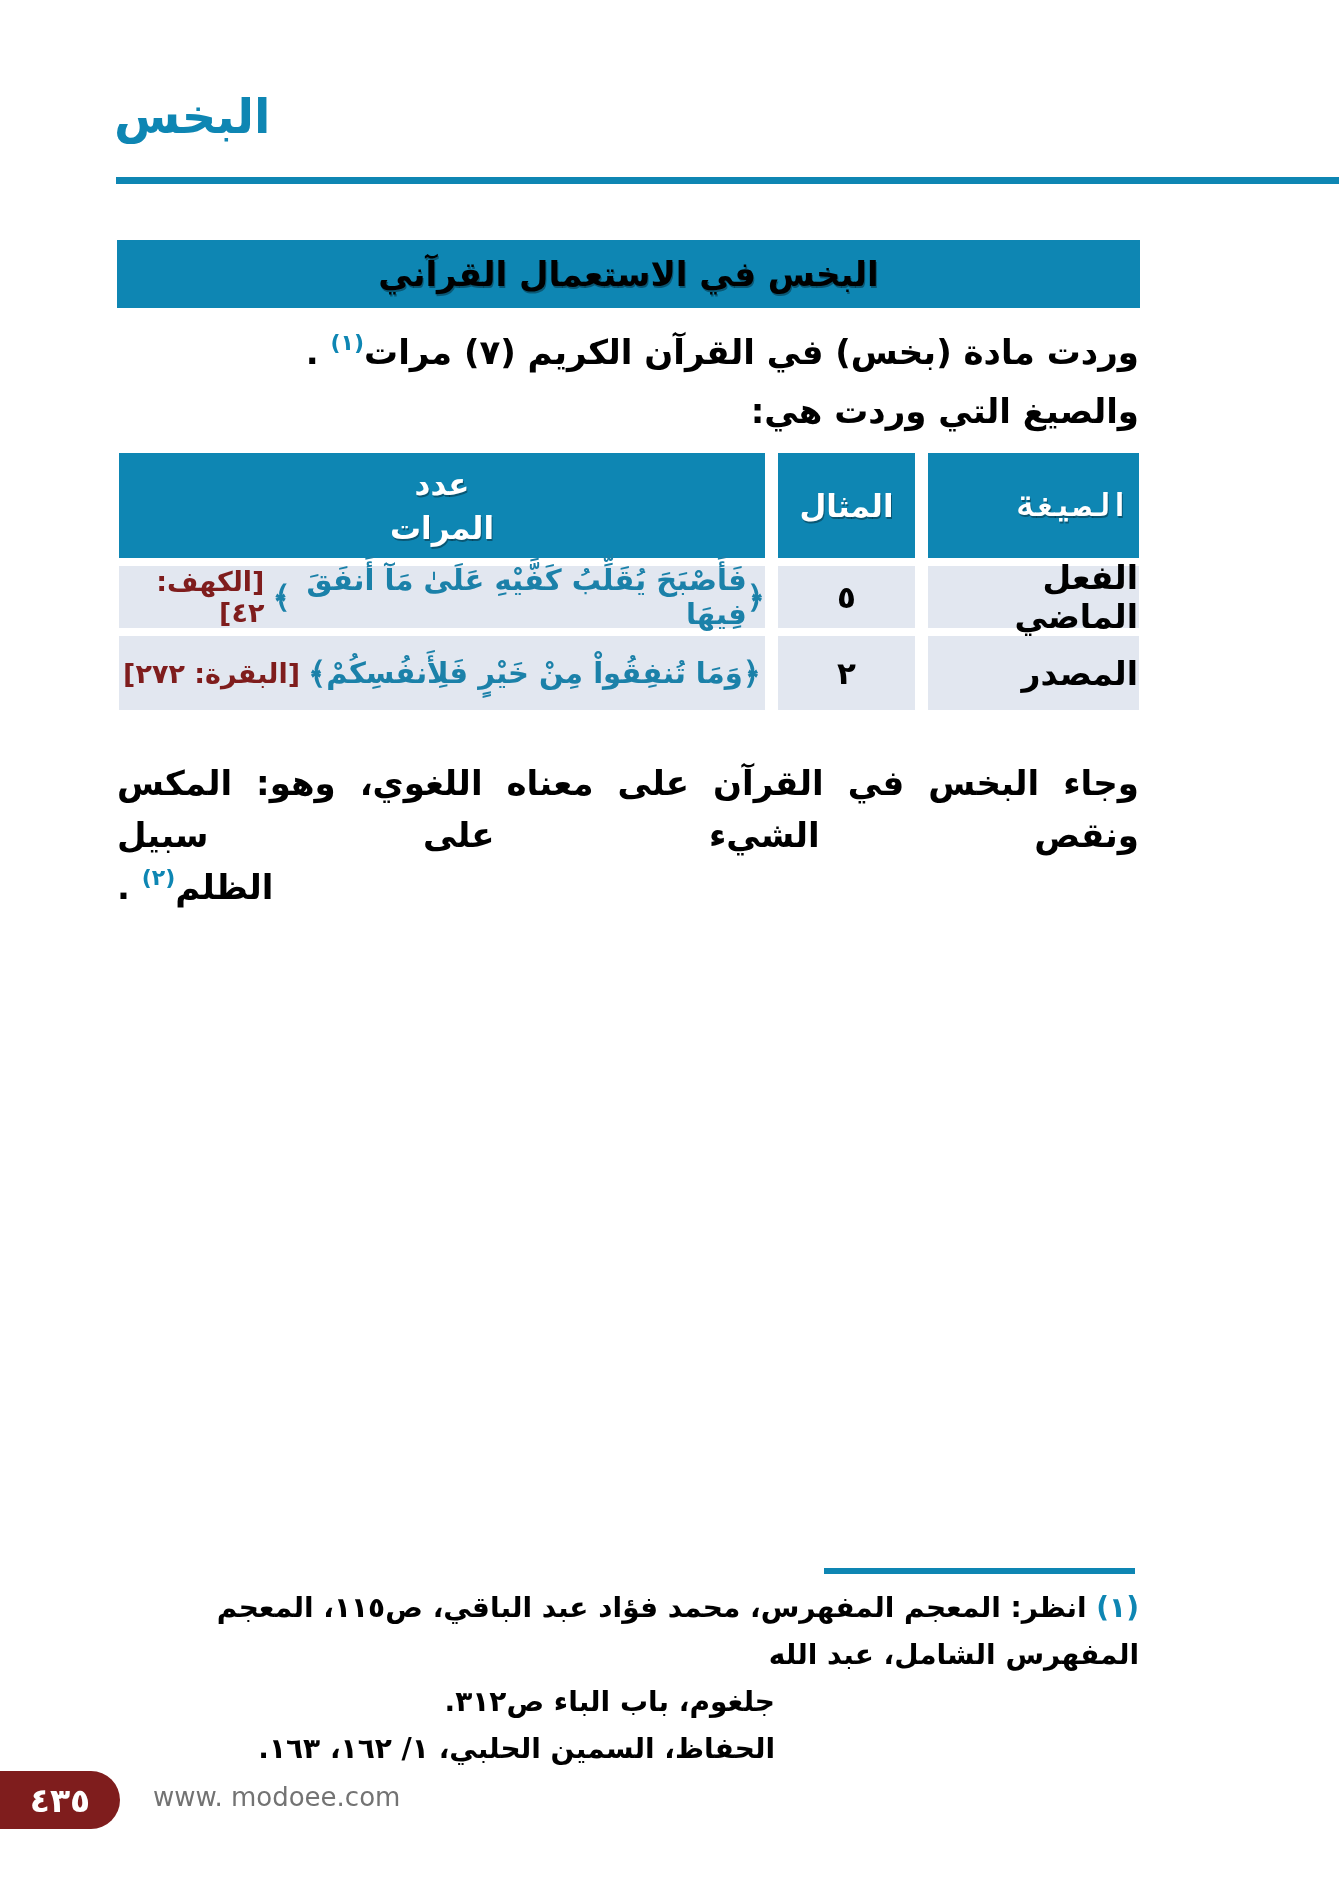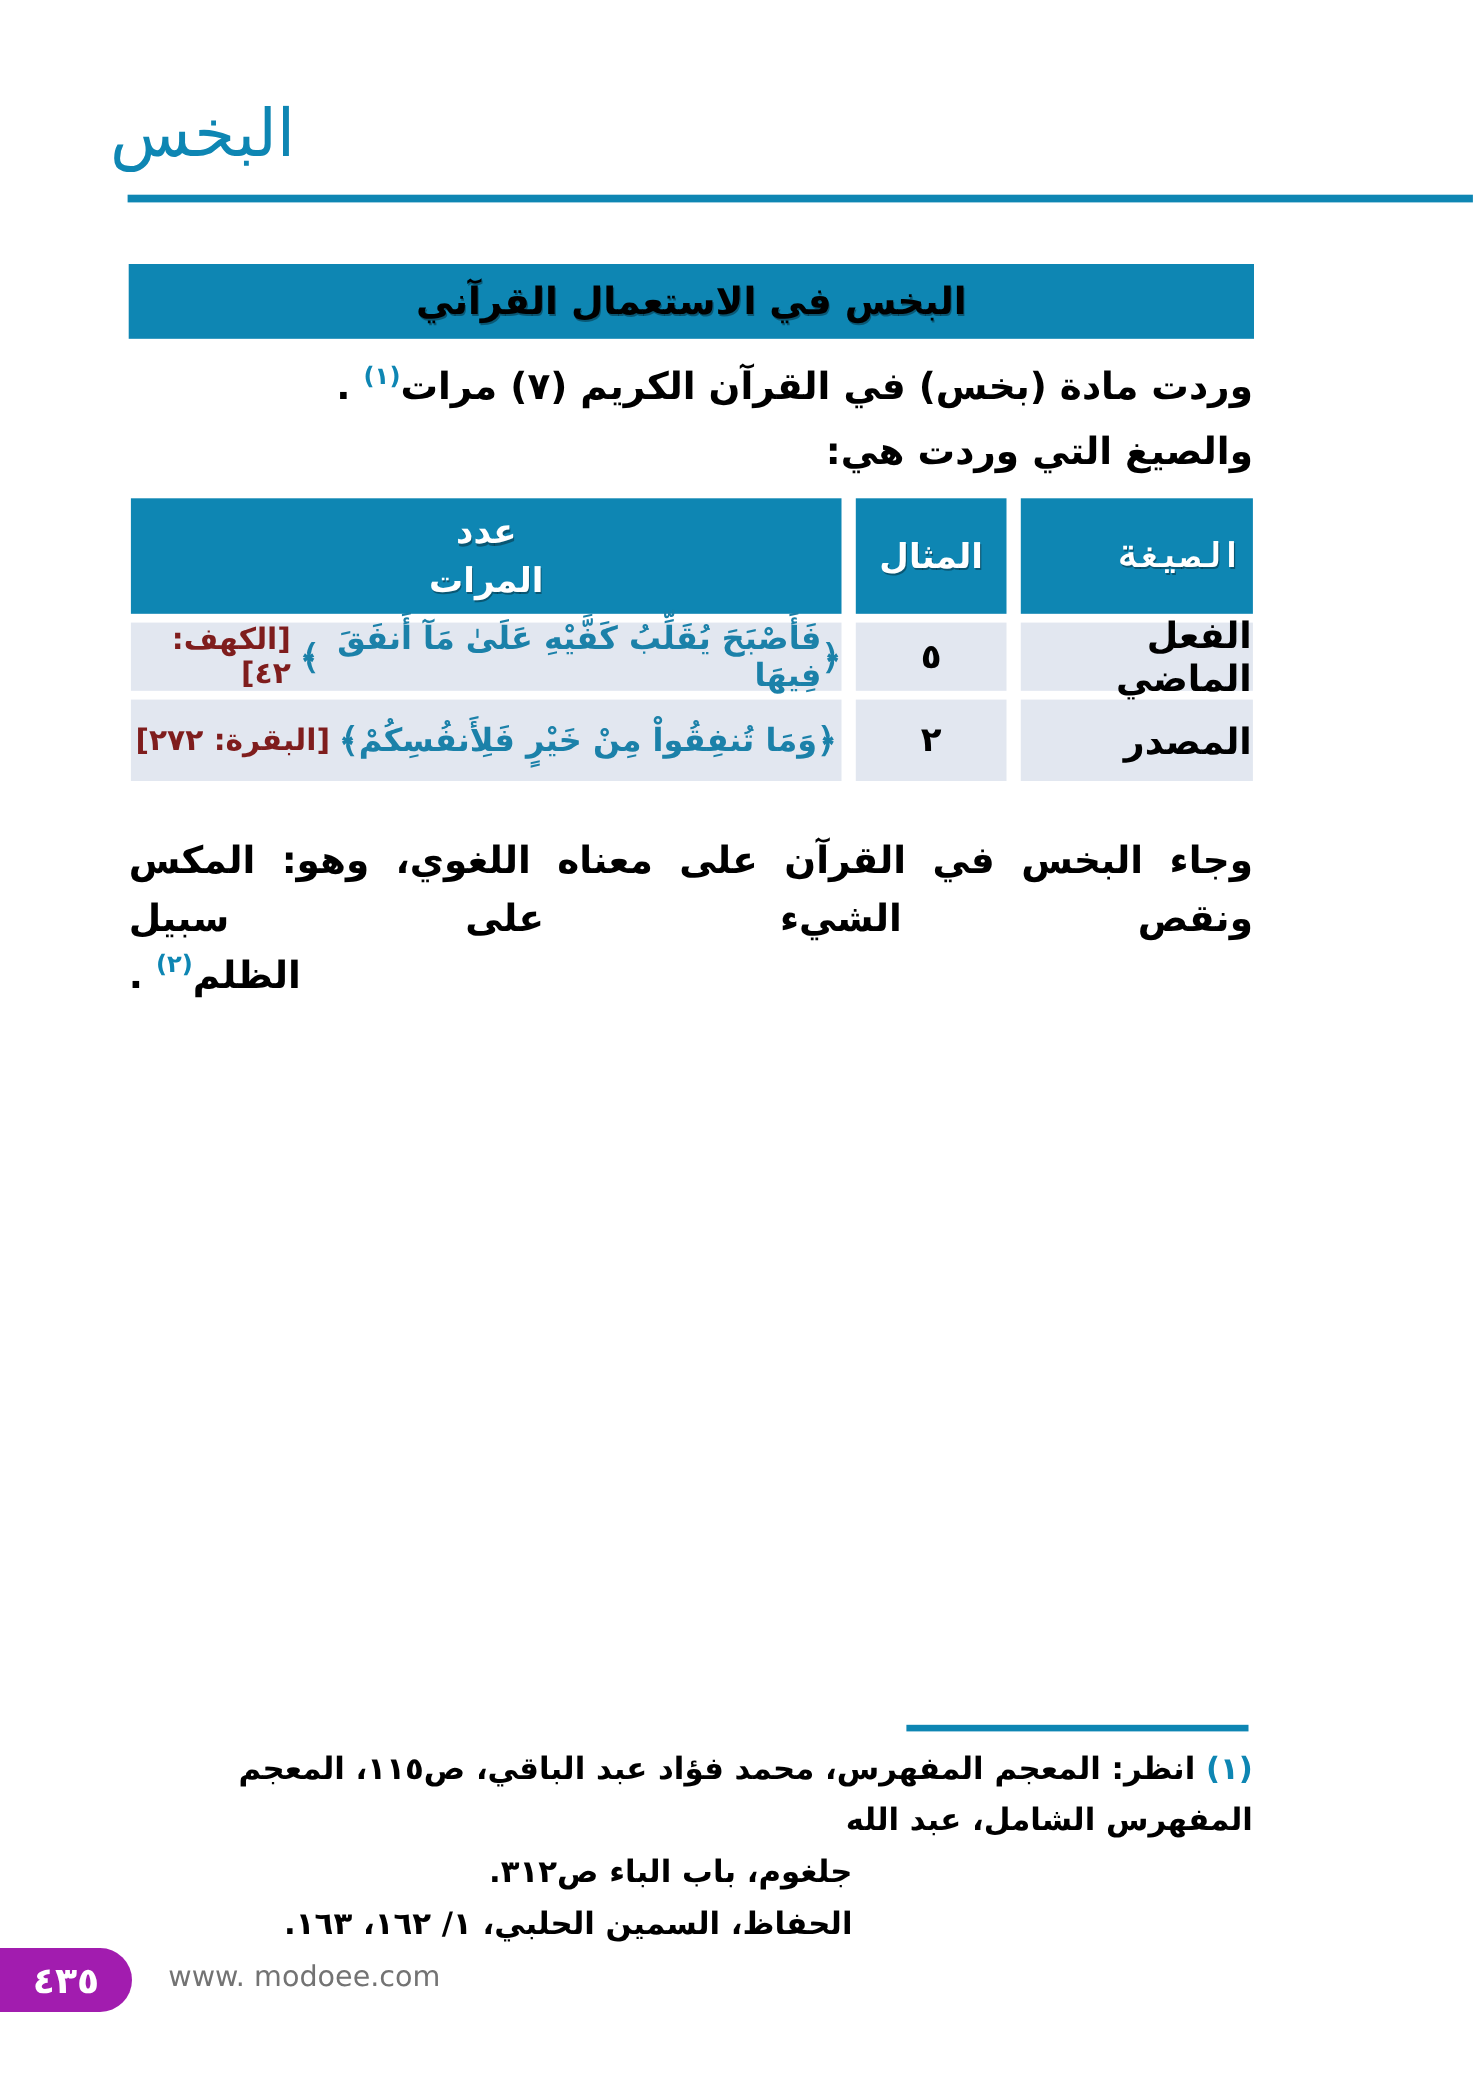--- a/index.html
+++ b/index.html
@@ -7,22 +7,22 @@
   .page {
     position:relative;
     width:1339px; height:1890px;
     background:#ffffff;
     direction:rtl;
     font-family:"DejaVu Sans","Liberation Sans",sans-serif;
     overflow:hidden;
   }
   
   .running-head {
-    position:absolute; left:100px; top:92px;
-    color:#0e86b3; font-size:60px; font-weight:normal;
+    position:absolute; left:114px; top:92px;
+    color:#0e86b3; font-size:48px; font-weight:bold;
     line-height:1;
   }
   .head-rule {
     position:absolute; left:116px; right:0; top:177px; height:7px;
     background:#0e86b3;
   }
   
   .banner {
     position:absolute; left:117px; top:240px; width:1023px; height:68px;
     background:#0e86b3; color:#000000;
@@ -73,21 +73,21 @@
   
   .fn-rule { position:absolute; top:1568px; right:204px; width:311px; height:6px; background:#0e86b3; }
   .footnotes { position:absolute; left:117px; top:1584px; width:1022px;
     font-size:28px; font-weight:bold; color:#000; }
   .fn-line { line-height:47px; text-align:right; }
   .fn-num { color:#0e86b3; }
   .fn-cont { text-align:right; padding-right:364px; }
   
   .page-badge {
     position:absolute; left:0; top:1771px; width:120px; height:58px;
-    background:#a21caf; border-radius:0 29px 29px 0;
+    background:#7f1d1d; border-radius:0 29px 29px 0;
     color:#fff; font-size:33px; font-weight:bold;
     display:flex; align-items:center; justify-content:center;
   }
   .site-url {
     position:absolute; left:153px; top:1782px;
     direction:ltr; color:#737373; font-size:26px;
   }
 </style>
 </head>
 <body>

